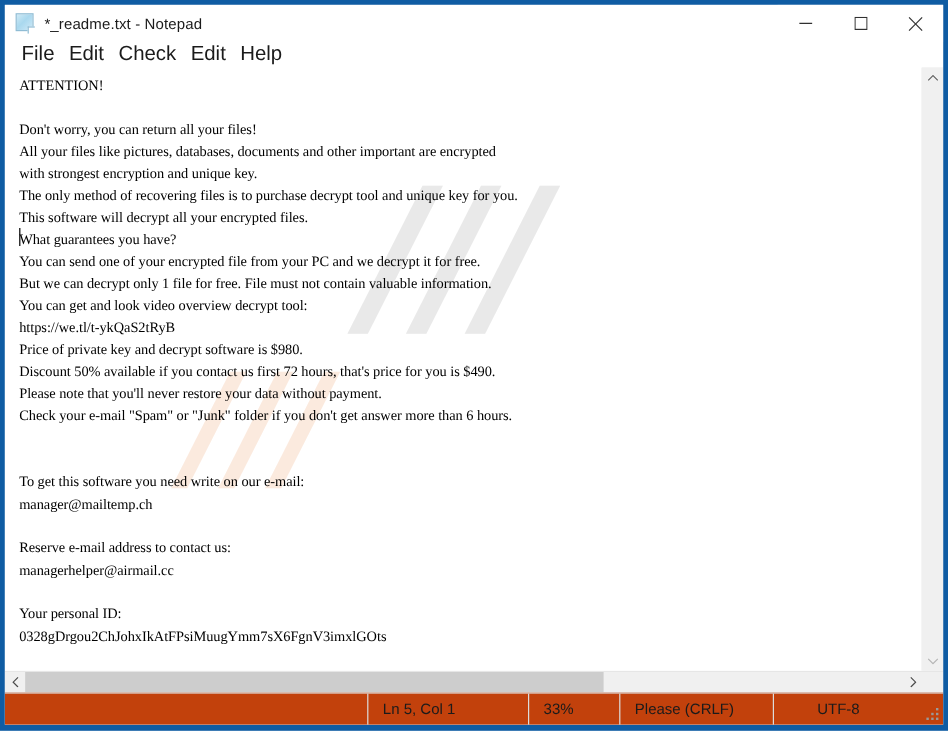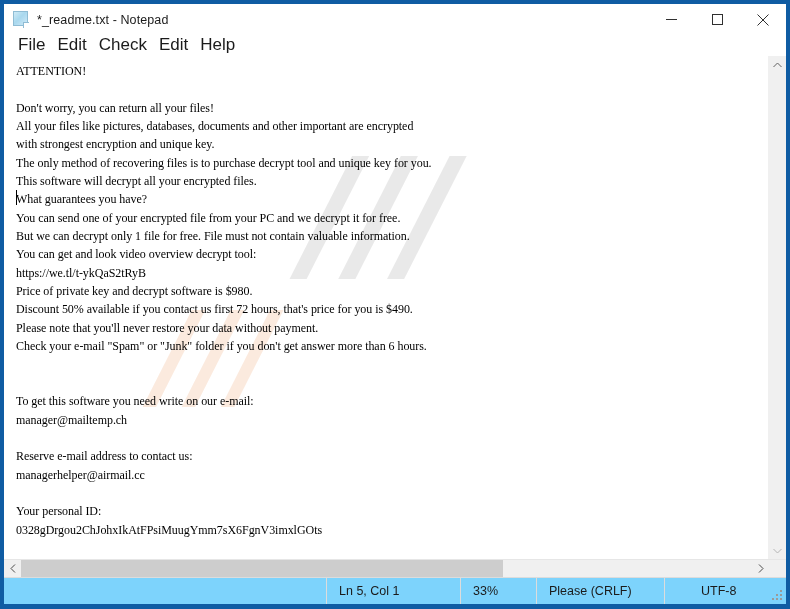--- a/index.html
+++ b/index.html
@@ -232,41 +232,41 @@
   }
   #hscroll-corner {
     width: 17px; height: 17px; flex: 0 0 17px;
     background: #f0f0f0;
   }
 
   
   #statusbar {
     flex: 0 0 26px;
     height: 26px;
-    background: #7dd3fc;
+    background: #c2410c;
     border-top: 1px solid #dcdcdc;
     display: flex;
     align-items: stretch;
     font-size: 12.5px;
     color: #1b1b1b;
     position: relative;
   }
   #status-spacer { flex: 1 1 auto; }
   .status-cell {
     display: flex;
     align-items: center;
     border-left: 1px solid #dcdcdc;
     padding-left: 12px;
     box-sizing: border-box;
     white-space: nowrap;
   }
   #cell-ln   { width: 134px; }
   #cell-zoom { width: 76px;  }
   #cell-eol  { width: 128px; }
-  #cell-enc  { width: 122px; padding-left: 36px; }
+  #cell-enc  { width: 142px; padding-left: 36px; }
   #grip {
     position: absolute;
     right: 3px;
     bottom: 3px;
     width: 11px;
     height: 11px;
   }
   #grip i {
     position: absolute;
     width: 2px; height: 2px;

